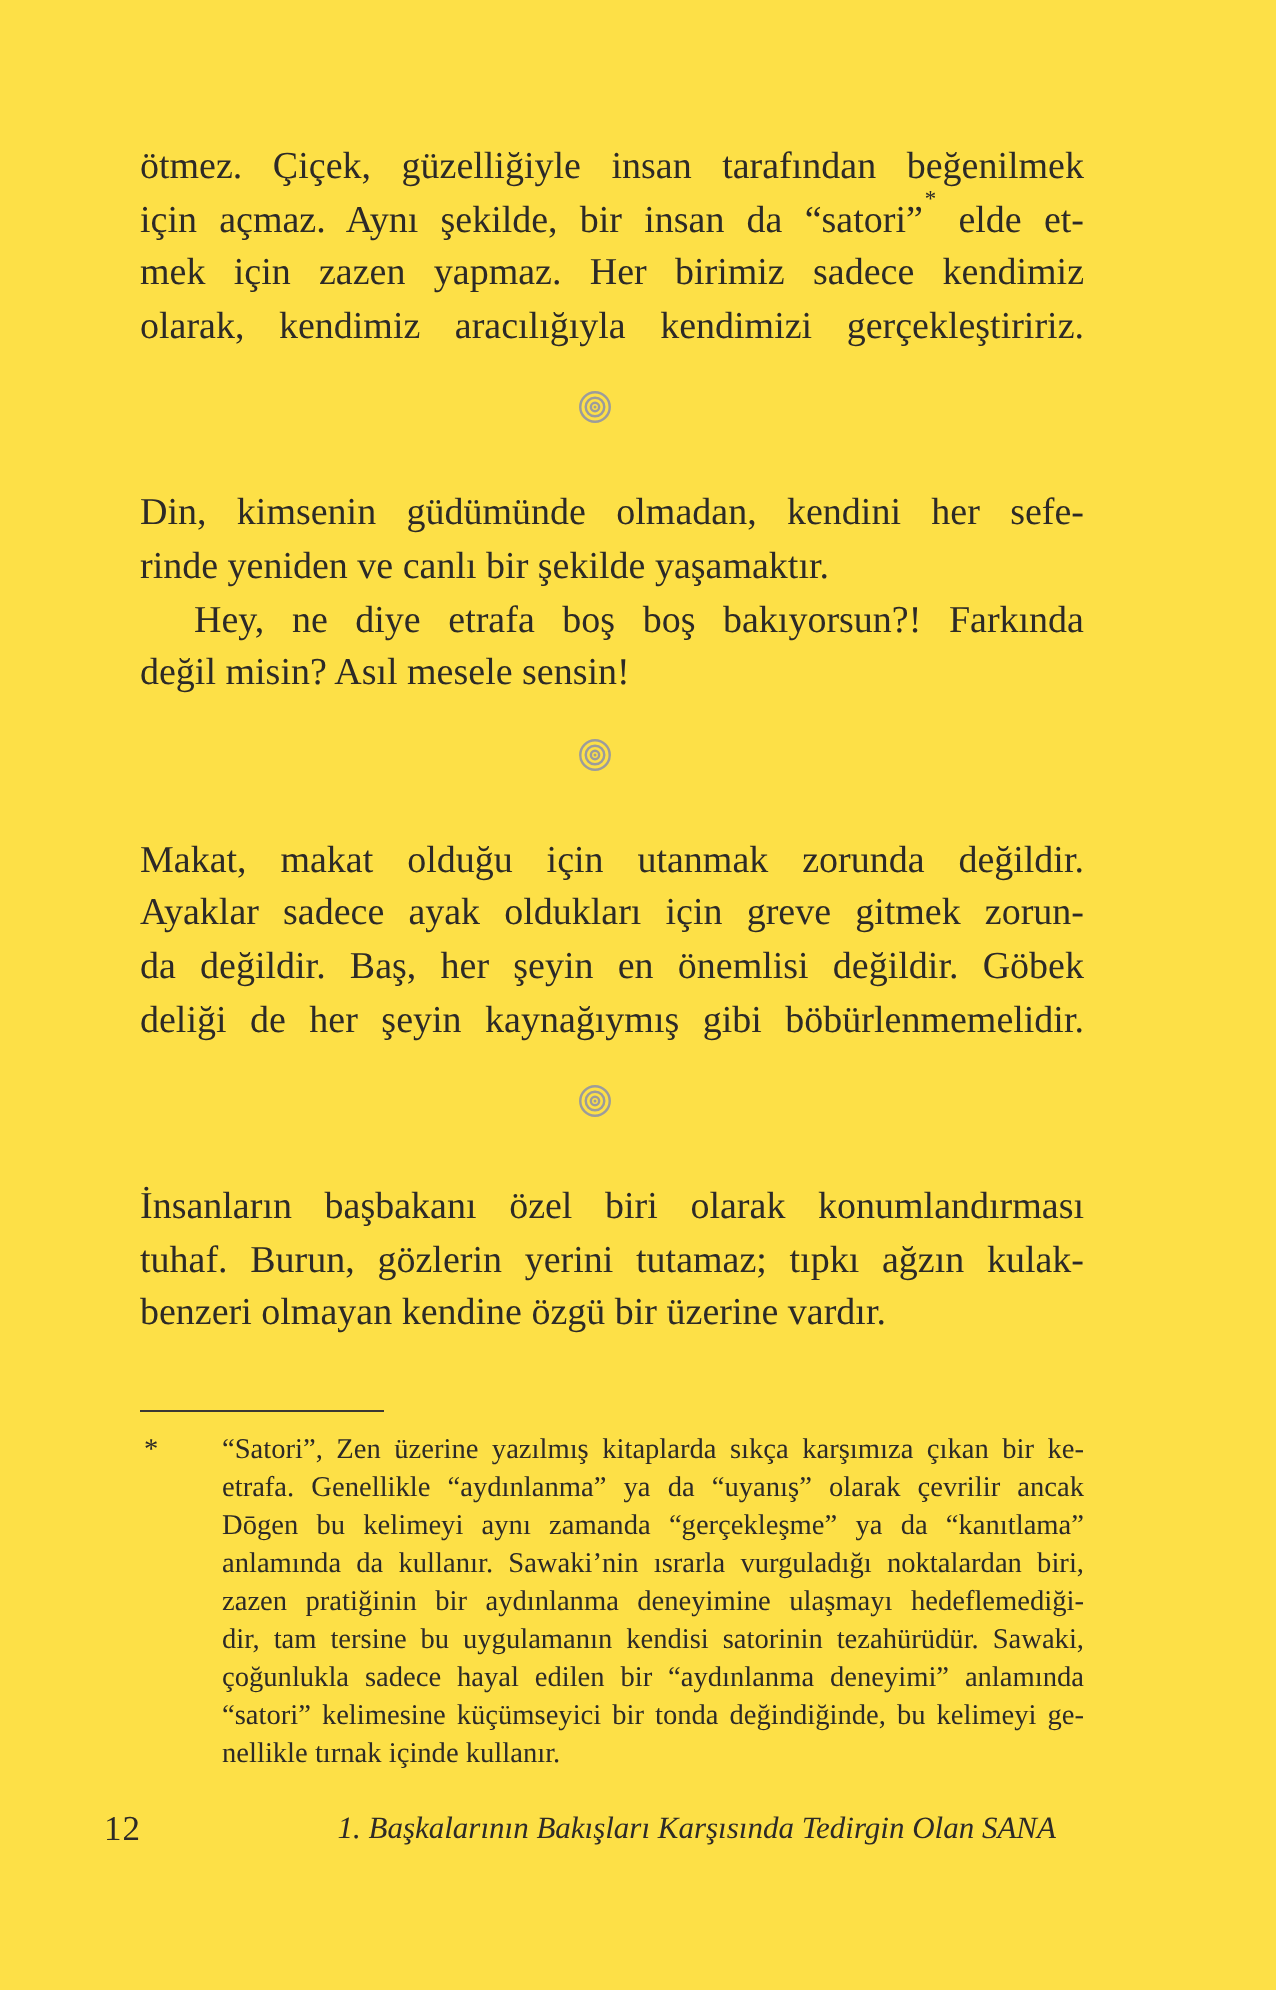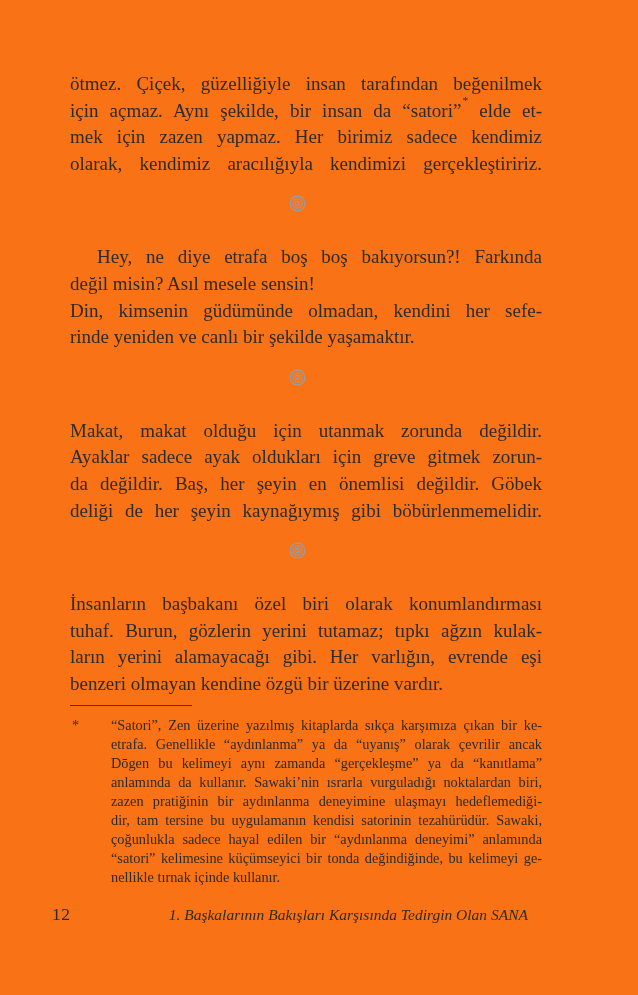--- a/index.html
+++ b/index.html
@@ -1,19 +1,19 @@
 <!DOCTYPE html>
 <html><head>
 <meta charset="utf-8">
 <style>
   html,body{margin:0;padding:0;background:#e8e8e8;}
   .page{
     position:relative;
     width:638px;height:995px;
-    background:#f97316;
+    background:#fde047;
     font-family:"Liberation Serif", serif;
     color:#2d2a27;
     overflow:hidden;
   }
   
   .text-col{
     position:absolute;left:70px;top:71px;width:472px;
     font-size:19px;line-height:26.6px;
   }
   .paragraph{margin:0;}
@@ -75,26 +75,26 @@
         <svg width="17" height="17" viewBox="0 0 18 18">
           <g fill="none" stroke="#9c9c9c" stroke-width="1.3">
             <circle cx="9" cy="9" r="7.8"></circle>
             <circle cx="9" cy="9" r="4.9"></circle>
             <circle cx="9" cy="9" r="2.2"></circle>
           </g>
           <circle cx="9" cy="9" r="0.8" fill="#9c9c9c"></circle>
         </svg>
       </div>
       <div class="paragraph">
+        <div class="line">Din, kimsenin güdümünde olmadan, kendini her sefe-</div>
+        <div class="line last">rinde yeniden ve canlı bir şekilde yaşamaktır.</div>
+      </div>
+      <div class="paragraph">
         <div class="line indent">Hey, ne diye etrafa boş boş bakıyorsun?! Farkında</div>
         <div class="line last">değil misin? Asıl mesele sensin!</div>
-      </div>
-      <div class="paragraph">
-        <div class="line">Din, kimsenin güdümünde olmadan, kendini her sefe-</div>
-        <div class="line last">rinde yeniden ve canlı bir şekilde yaşamaktır.</div>
       </div>
       <div class="ornament">
         <svg width="17" height="17" viewBox="0 0 18 18">
           <g fill="none" stroke="#9c9c9c" stroke-width="1.3">
             <circle cx="9" cy="9" r="7.8"></circle>
             <circle cx="9" cy="9" r="4.9"></circle>
             <circle cx="9" cy="9" r="2.2"></circle>
           </g>
           <circle cx="9" cy="9" r="0.8" fill="#9c9c9c"></circle>
         </svg>
@@ -111,21 +111,20 @@
             <circle cx="9" cy="9" r="7.8"></circle>
             <circle cx="9" cy="9" r="4.9"></circle>
             <circle cx="9" cy="9" r="2.2"></circle>
           </g>
           <circle cx="9" cy="9" r="0.8" fill="#9c9c9c"></circle>
         </svg>
       </div>
       <div class="paragraph">
         <div class="line">İnsanların başbakanı özel biri olarak konumlandırması</div>
         <div class="line">tuhaf. Burun, gözlerin yerini tutamaz; tıpkı ağzın kulak-</div>
-        <div class="line">ların yerini alamayacağı gibi. Her varlığın, evrende eşi</div>
         <div class="line last">benzeri olmayan kendine özgü bir üzerine vardır.</div>
       </div>
     </main>
 
   <div class="fn-rule"></div>
 
   <section class="footnote">
     <span class="fn-marker">*</span>
     <div class="fn-lines">
         <div class="line">“Satori”, Zen üzerine yazılmış kitaplarda sıkça karşımıza çıkan bir ke-</div>

